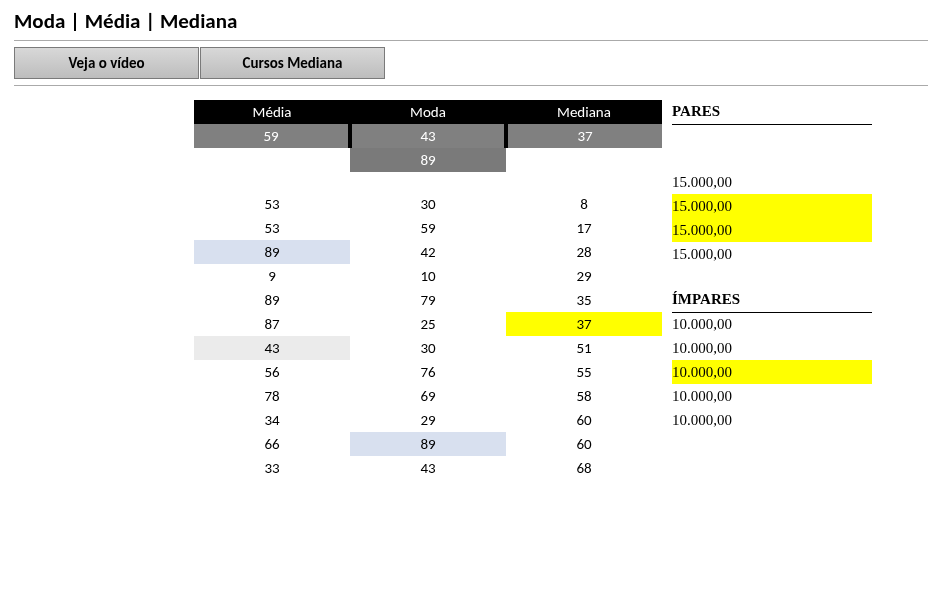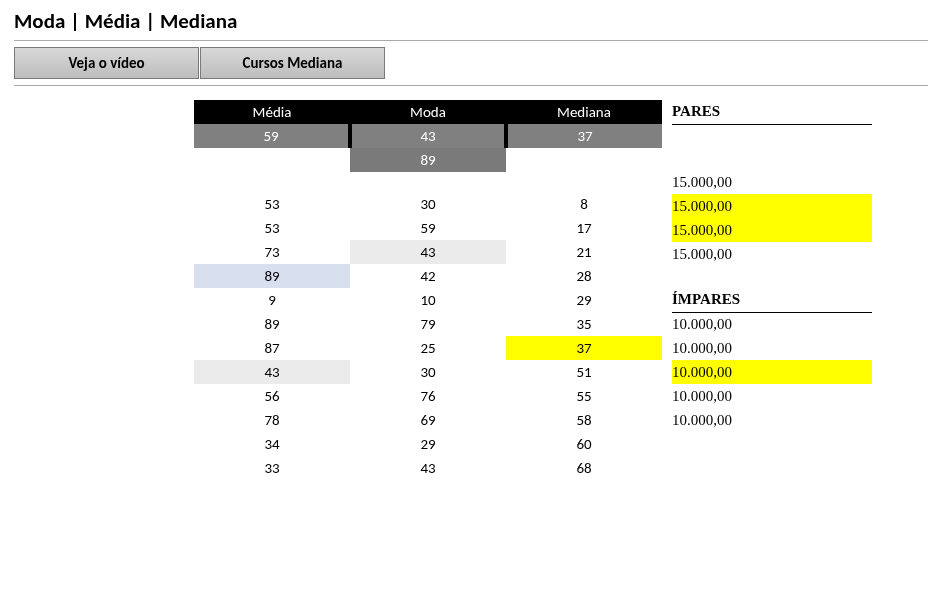--- a/index.html
+++ b/index.html
@@ -134,25 +134,20 @@
             <td>53</td>
             <td>30</td>
             <td>8</td>
           </tr>
           <tr>
             <td>53</td>
             <td>59</td>
             <td>17</td>
           </tr>
           <tr>
-            <td>73</td>
-            <td class="hl-gray">43</td>
-            <td>21</td>
-          </tr>
-          <tr>
             <td class="hl-blue">89</td>
             <td>42</td>
             <td>28</td>
           </tr>
           <tr>
             <td>9</td>
             <td>10</td>
             <td>29</td>
           </tr>
           <tr>
@@ -176,20 +171,25 @@
             <td>55</td>
           </tr>
           <tr>
             <td>78</td>
             <td>69</td>
             <td>58</td>
           </tr>
           <tr>
             <td>34</td>
             <td>29</td>
+            <td>60</td>
+          </tr>
+          <tr>
+            <td>66</td>
+            <td class="hl-blue">89</td>
             <td>60</td>
           </tr>
           <tr>
             <td>33</td>
             <td>43</td>
             <td>68</td>
           </tr>
         </tbody>
     </table>
 

